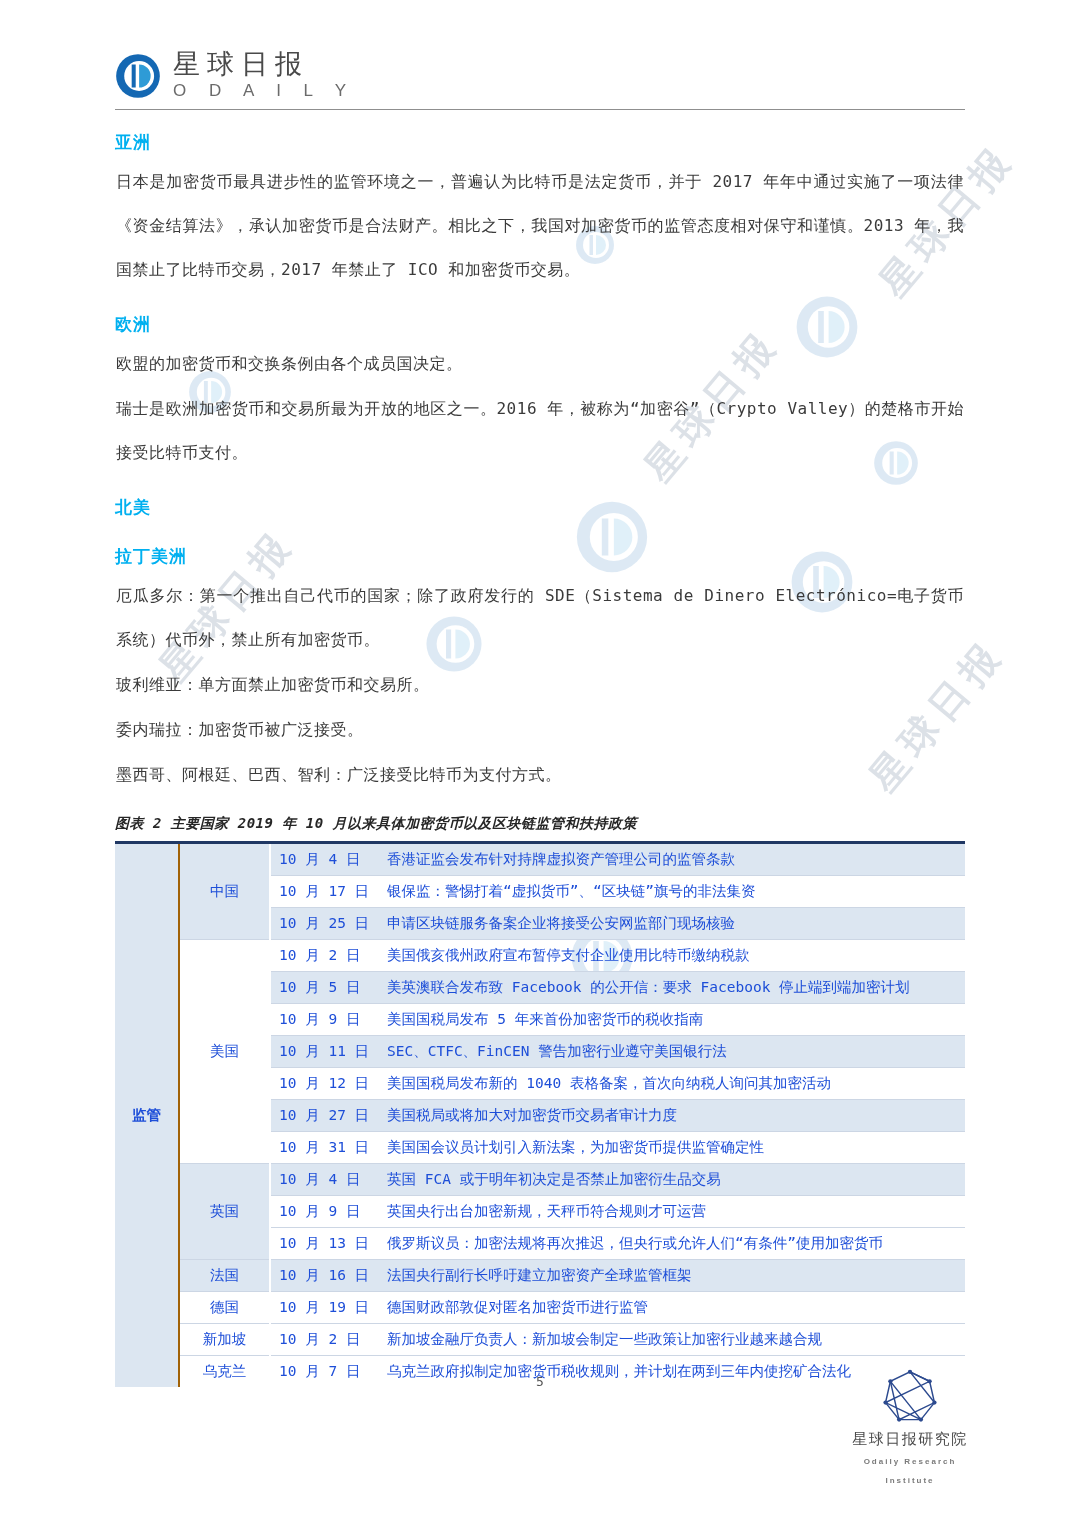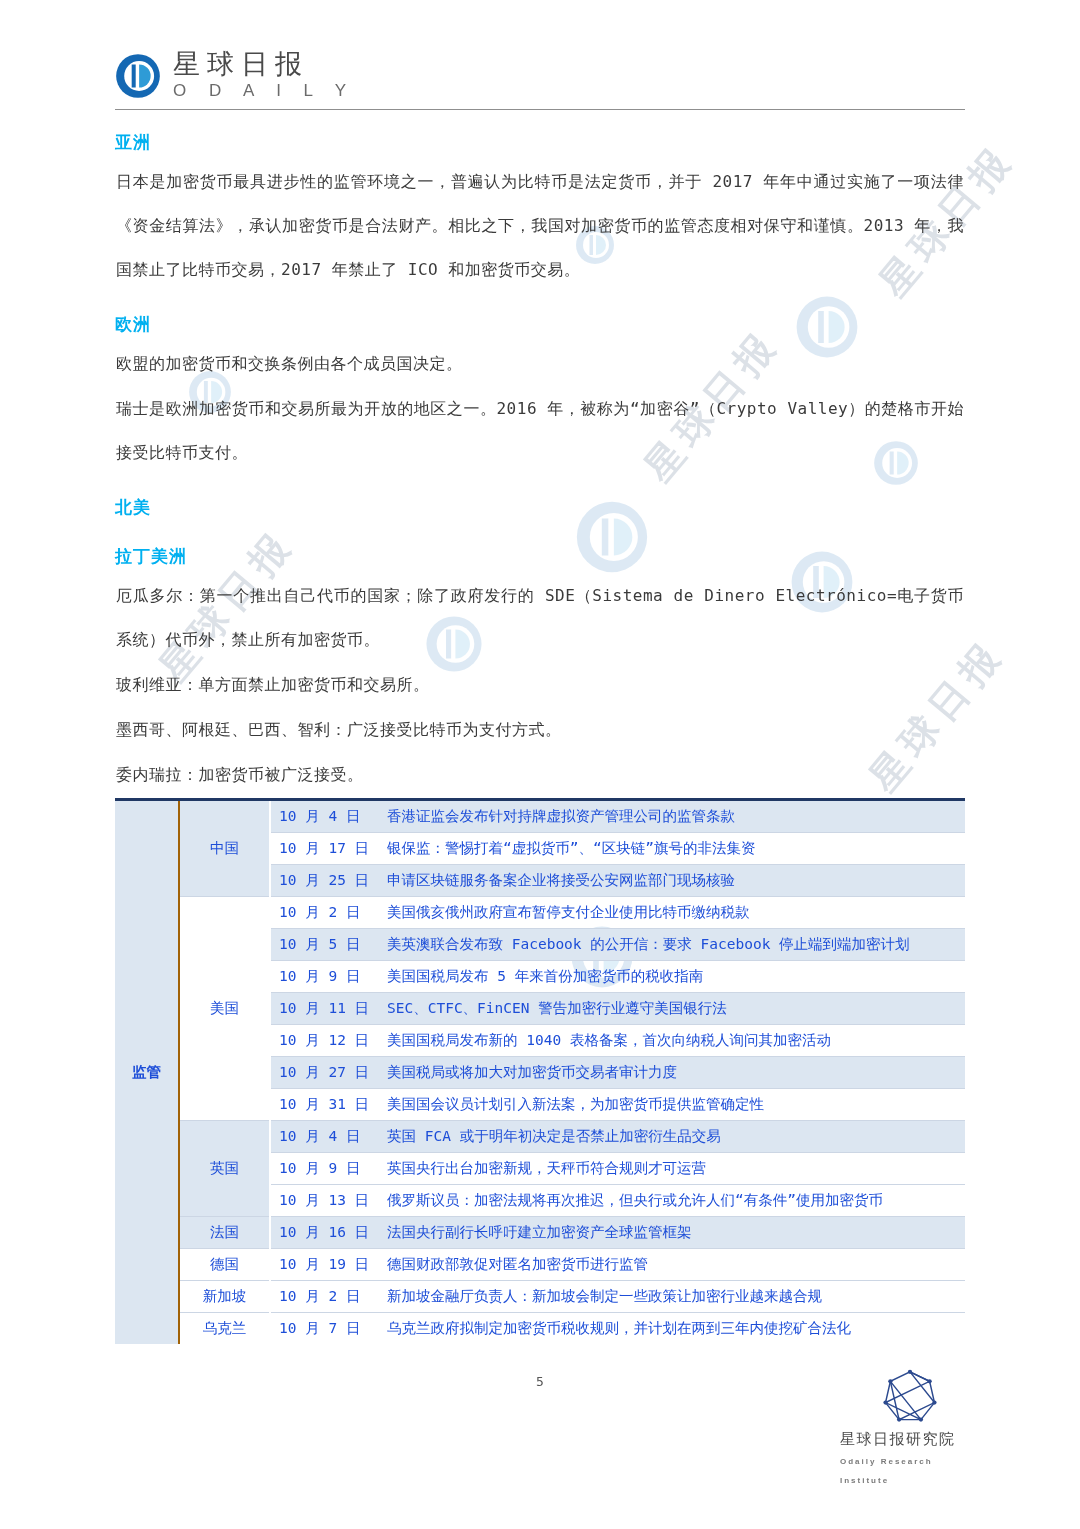--- a/index.html
+++ b/index.html
@@ -66,21 +66,21 @@
   }
   td.date-cell{width:92px;padding-left:12px;}
   td.event-cell{padding-left:16px;}
   .shade{background:#dce6f1;}
   
   .page-num{
     position:absolute;left:0;top:1374px;width:100%;text-align:center;
     font-size:13px;color:#555;z-index:1;
   }
   .institute{
-    position:absolute;right:100px;top:1368px;width:140px;text-align:left;z-index:1;
+    position:absolute;right:100px;top:1368px;width:140px;text-align:center;z-index:1;
   }
   .institute .poly{display:block;margin:0 auto 4px auto;}
   .institute .cn{
     font-family:"Liberation Serif","DejaVu Serif",serif;
     font-size:15px;color:#4a4a4a;letter-spacing:1.5px;line-height:18px;
   }
   .institute .en{
     font-family:"Liberation Sans","DejaVu Sans",sans-serif;
     font-size:8px;color:#7a7a7a;letter-spacing:2px;font-weight:bold;line-height:11px;margin-top:8px;
   }
@@ -151,23 +151,24 @@
 
     <div class="sec-h">欧洲</div>
     <p class="para">欧盟的加密货币和交换条例由各个成员国决定。</p>
     <p class="para">瑞士是欧洲加密货币和交易所最为开放的地区之一。2016 年，被称为“加密谷”（Crypto Valley）的楚格市开始接受比特币支付。</p>
 
     <div class="sec-h">北美</div>
 
     <div class="sec-h">拉丁美洲</div>
     <p class="para">厄瓜多尔：第一个推出自己代币的国家；除了政府发行的 SDE（Sistema de Dinero Electrónico=电子货币系统）代币外，禁止所有加密货币。</p>
     <p class="para">玻利维亚：单方面禁止加密货币和交易所。</p>
+    <p class="para">委内瑞拉：加密货币被广泛接受。</p>
     <p class="para">墨西哥、阿根廷、巴西、智利：广泛接受比特币为支付方式。</p>
-    <p class="para">委内瑞拉：加密货币被广泛接受。</p>
-
+
+    <div class="fig-caption">图表 2 主要国家 2019 年 10 月以来具体加密货币以及区块链监管和扶持政策</div>
 
     <table class="policy">
       <tbody>
           <tr>
             <td class="cat-cell" rowspan="17">监管</td>
             <td class="country-cell shade" rowspan="3">中国</td>
             <td class="date-cell shade">10 月 4 日</td>
             <td class="event-cell shade">香港证监会发布针对持牌虚拟资产管理公司的监管条款</td>
           </tr>
           <tr>

